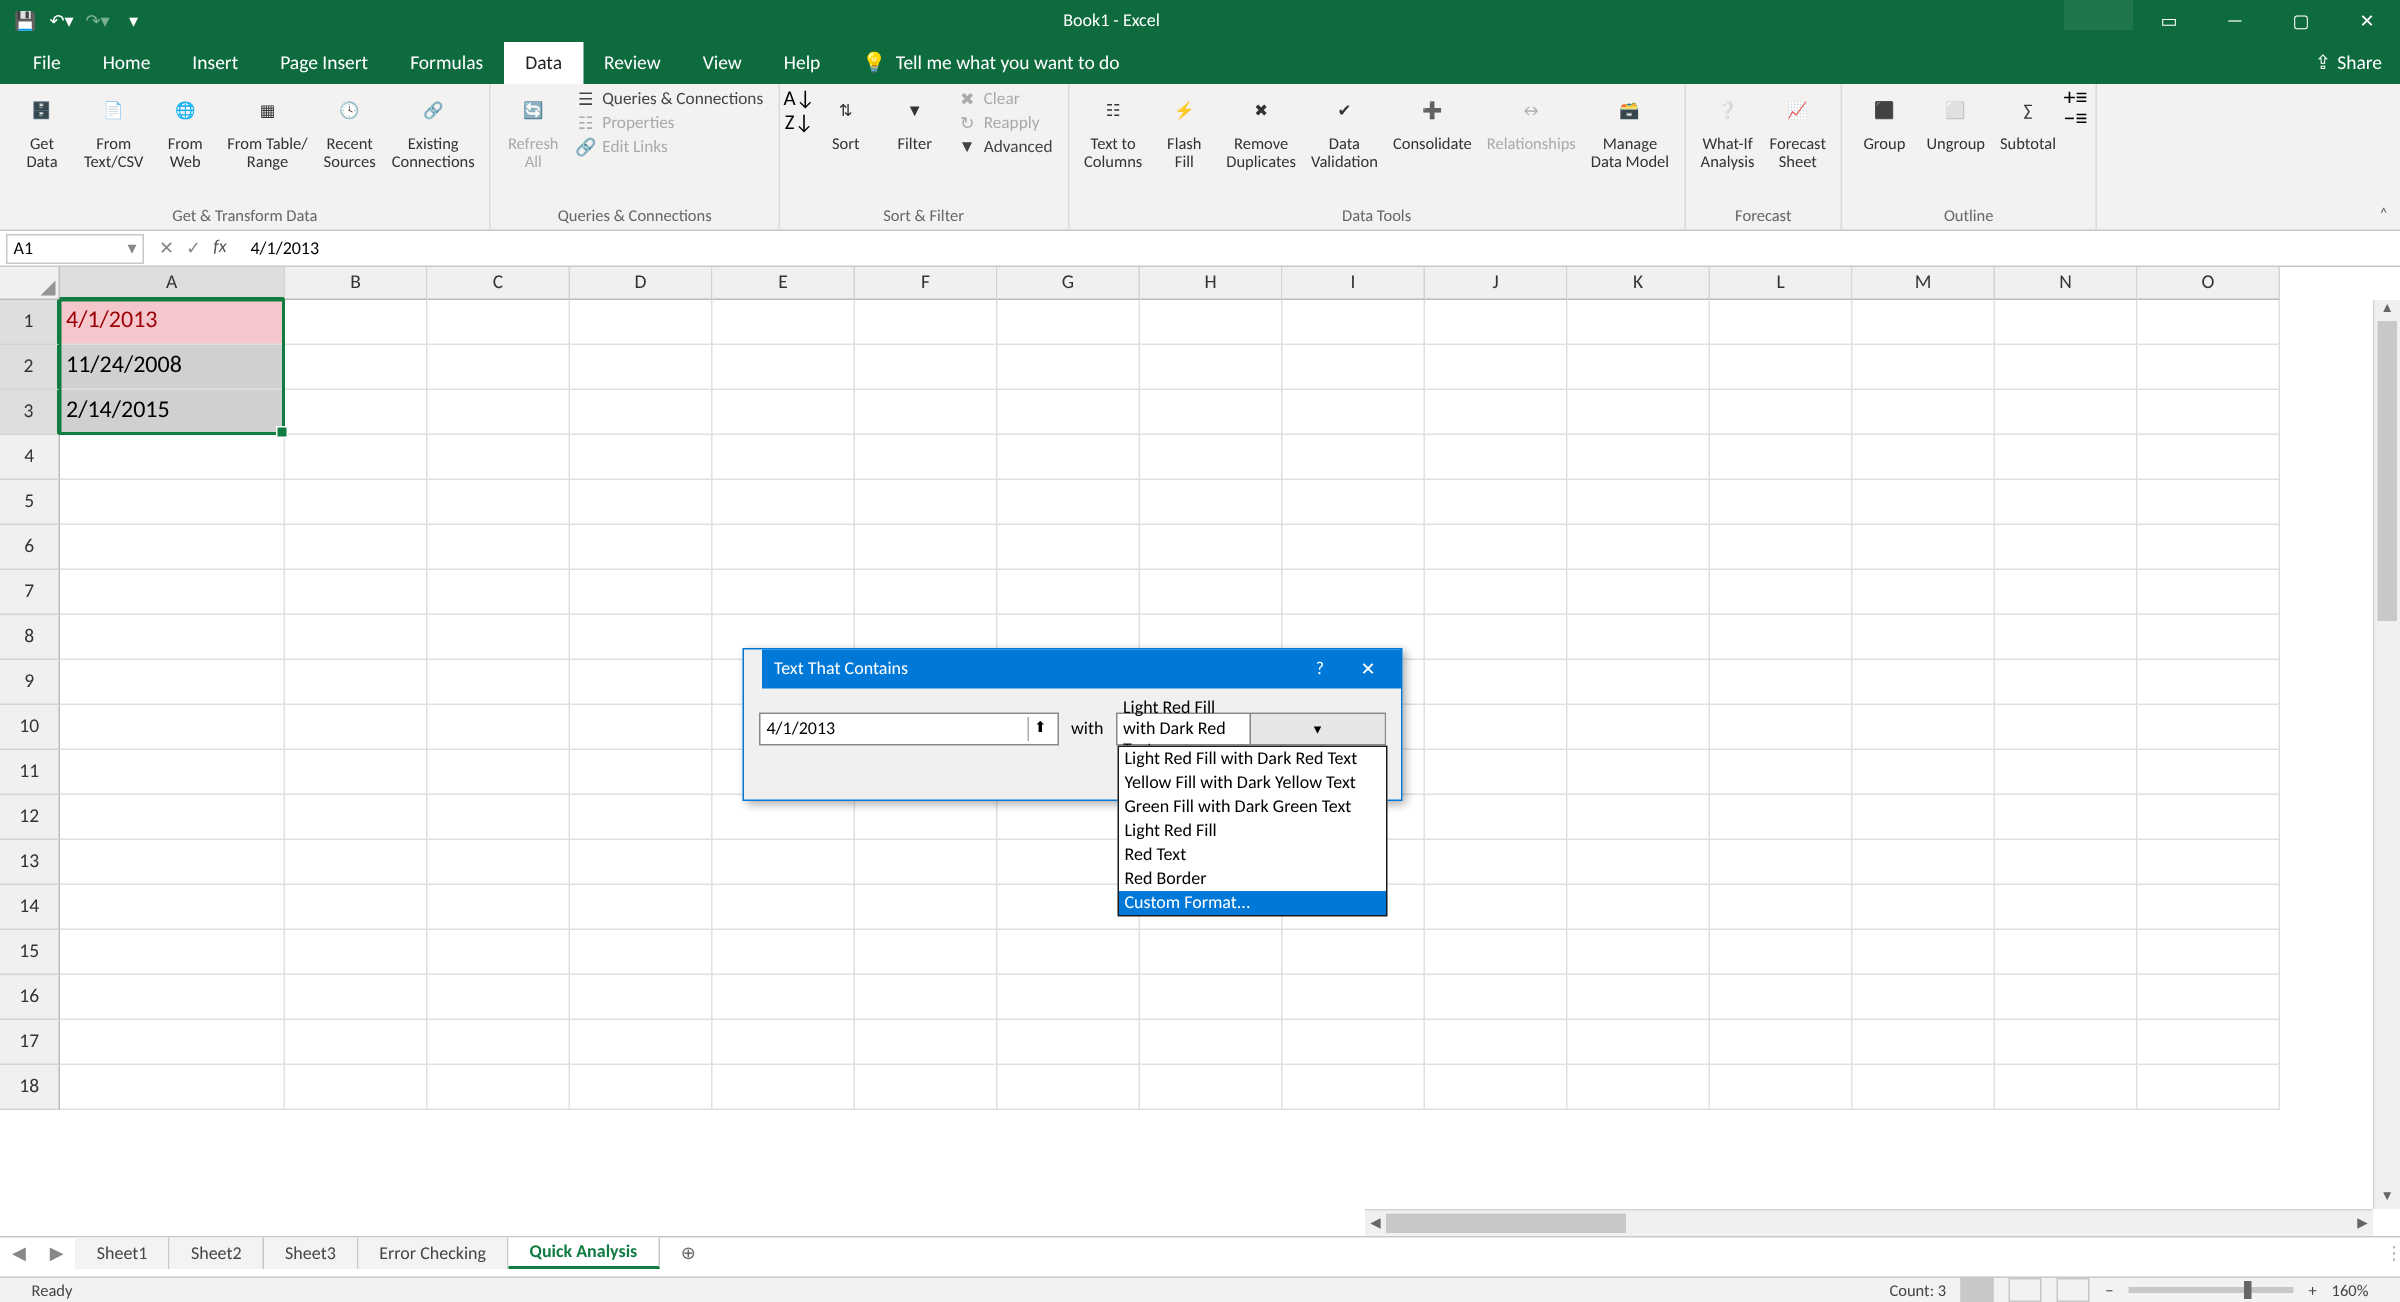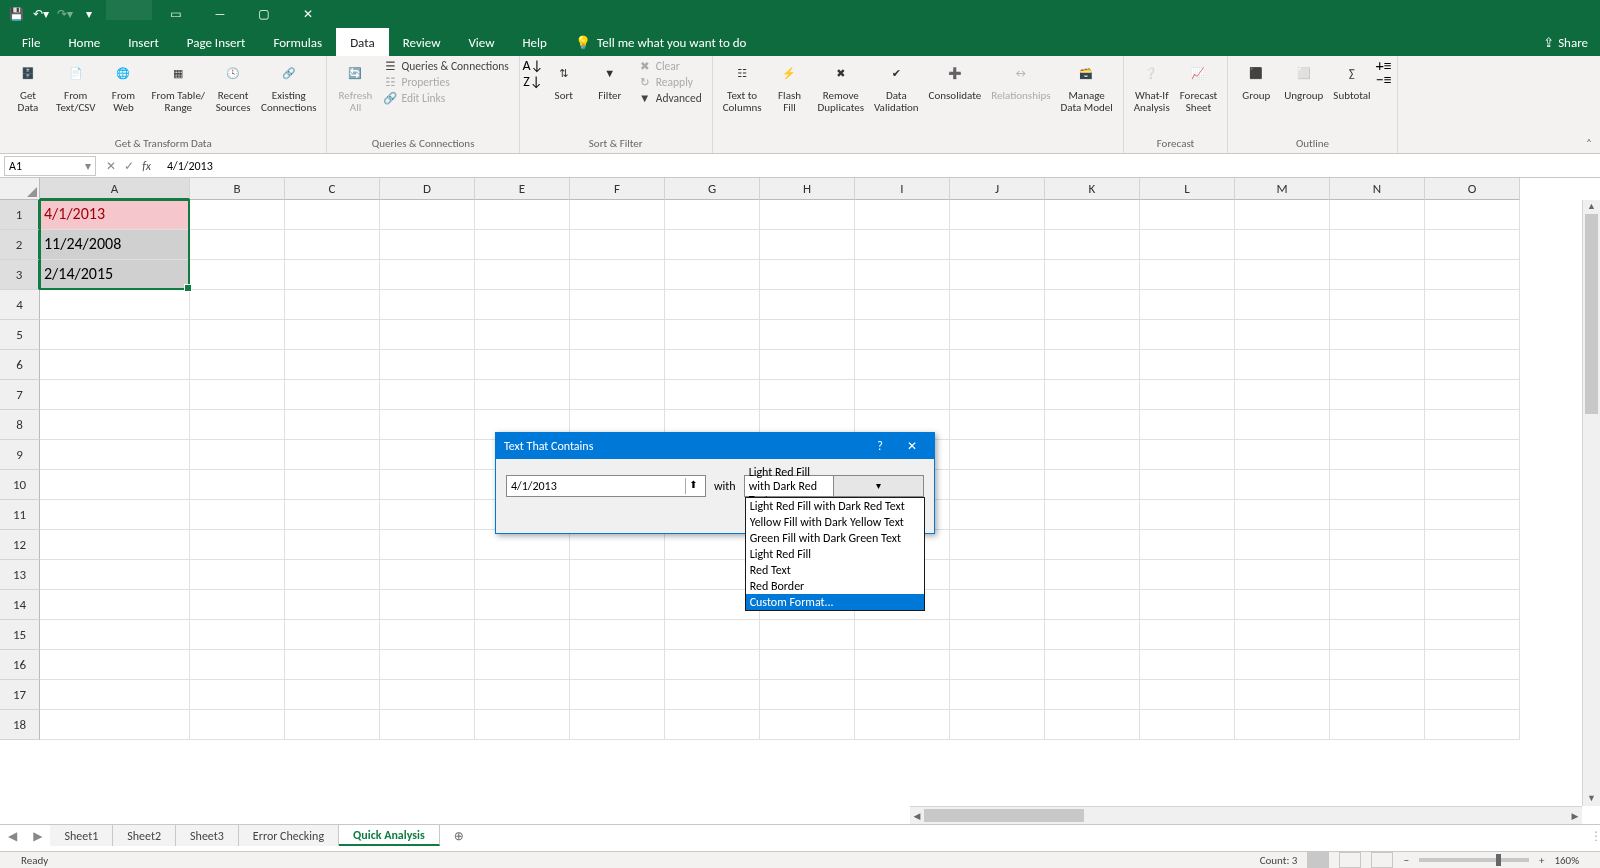--- a/index.html
+++ b/index.html
@@ -80,21 +80,21 @@
 
 .statusbar{position:absolute;left:0;right:0;bottom:0;height:17px;background:#f3f2f1;border-top:1px solid #c8c8c8;display:flex;align-items:center;font-size:11px;color:#444;padding:0 21px;gap:10px;}
 .statusbar .right{margin-left:auto;display:flex;align-items:center;gap:10px;}
 .viewbtn{width:22px;height:16px;border:1px solid #c8c8c8;display:inline-block;}
 .viewbtn.active{background:#c8c8c8;}
 .zoomslider{width:110px;height:4px;background:#c8c8c8;position:relative;}
 .zoomslider::after{content:"";position:absolute;left:70%;top:-4px;width:5px;height:12px;background:#666;}
 
 
 .dialog{position:absolute;left:495px;top:432px;width:440px;background:#f0f0f0;border:1px solid #0078d7;box-shadow:2px 2px 6px rgba(0,0,0,0.35);font-size:12px;}
-.dlg-title{height:26px;background:#0078d7;color:#fff;display:flex;align-items:center;padding:0 8px;}
+.dlg-title{height:26px;background:#0078d7;color:#fff;display:flex;align-items:center;padding:0 8px;margin-left:12px;}
 .dlg-title .dt-btns{margin-left:auto;display:flex;gap:4px;}
 .dt-btn{width:28px;text-align:center;cursor:pointer;}
 .dlg-body{padding:10px;}
 .dlg-row{display:flex;align-items:center;gap:8px;margin-top:6px;}
 .dlg-label{font-weight:700;font-size:12px;}
 .txtbox{width:200px;height:22px;border:1px solid #888;padding:1px 4px;background:#fff;display:flex;align-items:center;justify-content:space-between;}
 .txtbox .collapse{width:16px;height:16px;border-left:1px solid #aaa;text-align:center;font-size:10px;}
 .combo{width:180px;height:22px;border:1px solid #888;background:#fff;display:flex;align-items:center;position:relative;}
 .combo span{padding:0 4px;flex:1;}
 .combo .ddbtn{width:18px;border-left:1px solid #888;text-align:center;background:#e6e6e6;font-size:10px;line-height:20px;}
@@ -106,20 +106,21 @@
 </head>
 <body>
 
 <div class="titlebar">
   <div class="qa-buttons">
     <span class="qa-btn">💾</span>
     <span class="qa-btn">↶▾</span>
     <span class="qa-btn" style="opacity:.45">↷▾</span>
     <span class="qa-btn">▾</span>
   </div>
+  <div class="title-center">Book1 - Excel</div>
   <div class="win-buttons">
     <div class="win-placeholder"></div>
     <div class="win-btn">▭</div>
     <div class="win-btn">—</div>
     <div class="win-btn">▢</div>
     <div class="win-btn">✕</div>
   </div>
 </div>
 
 <div class="tabs">
@@ -265,20 +266,21 @@
       <div class="rbtn disabled">
           <span class="ricon">↔</span>
           <span>Relationships</span>
         </div>
       <div class="rbtn">
           <span class="ricon">🗃️</span>
           <span style="white-space:pre-line">Manage
 Data Model</span>
         </div>
     </div>
+    <div class="rgroup-label">Data Tools</div>
   </div>
 
   <div class="rgroup">
     <div class="rgroup-body">
       <div class="rbtn">
           <span class="ricon">❔</span>
           <span style="white-space:pre-line">What-If
 Analysis</span>
         </div>
       <div class="rbtn">

